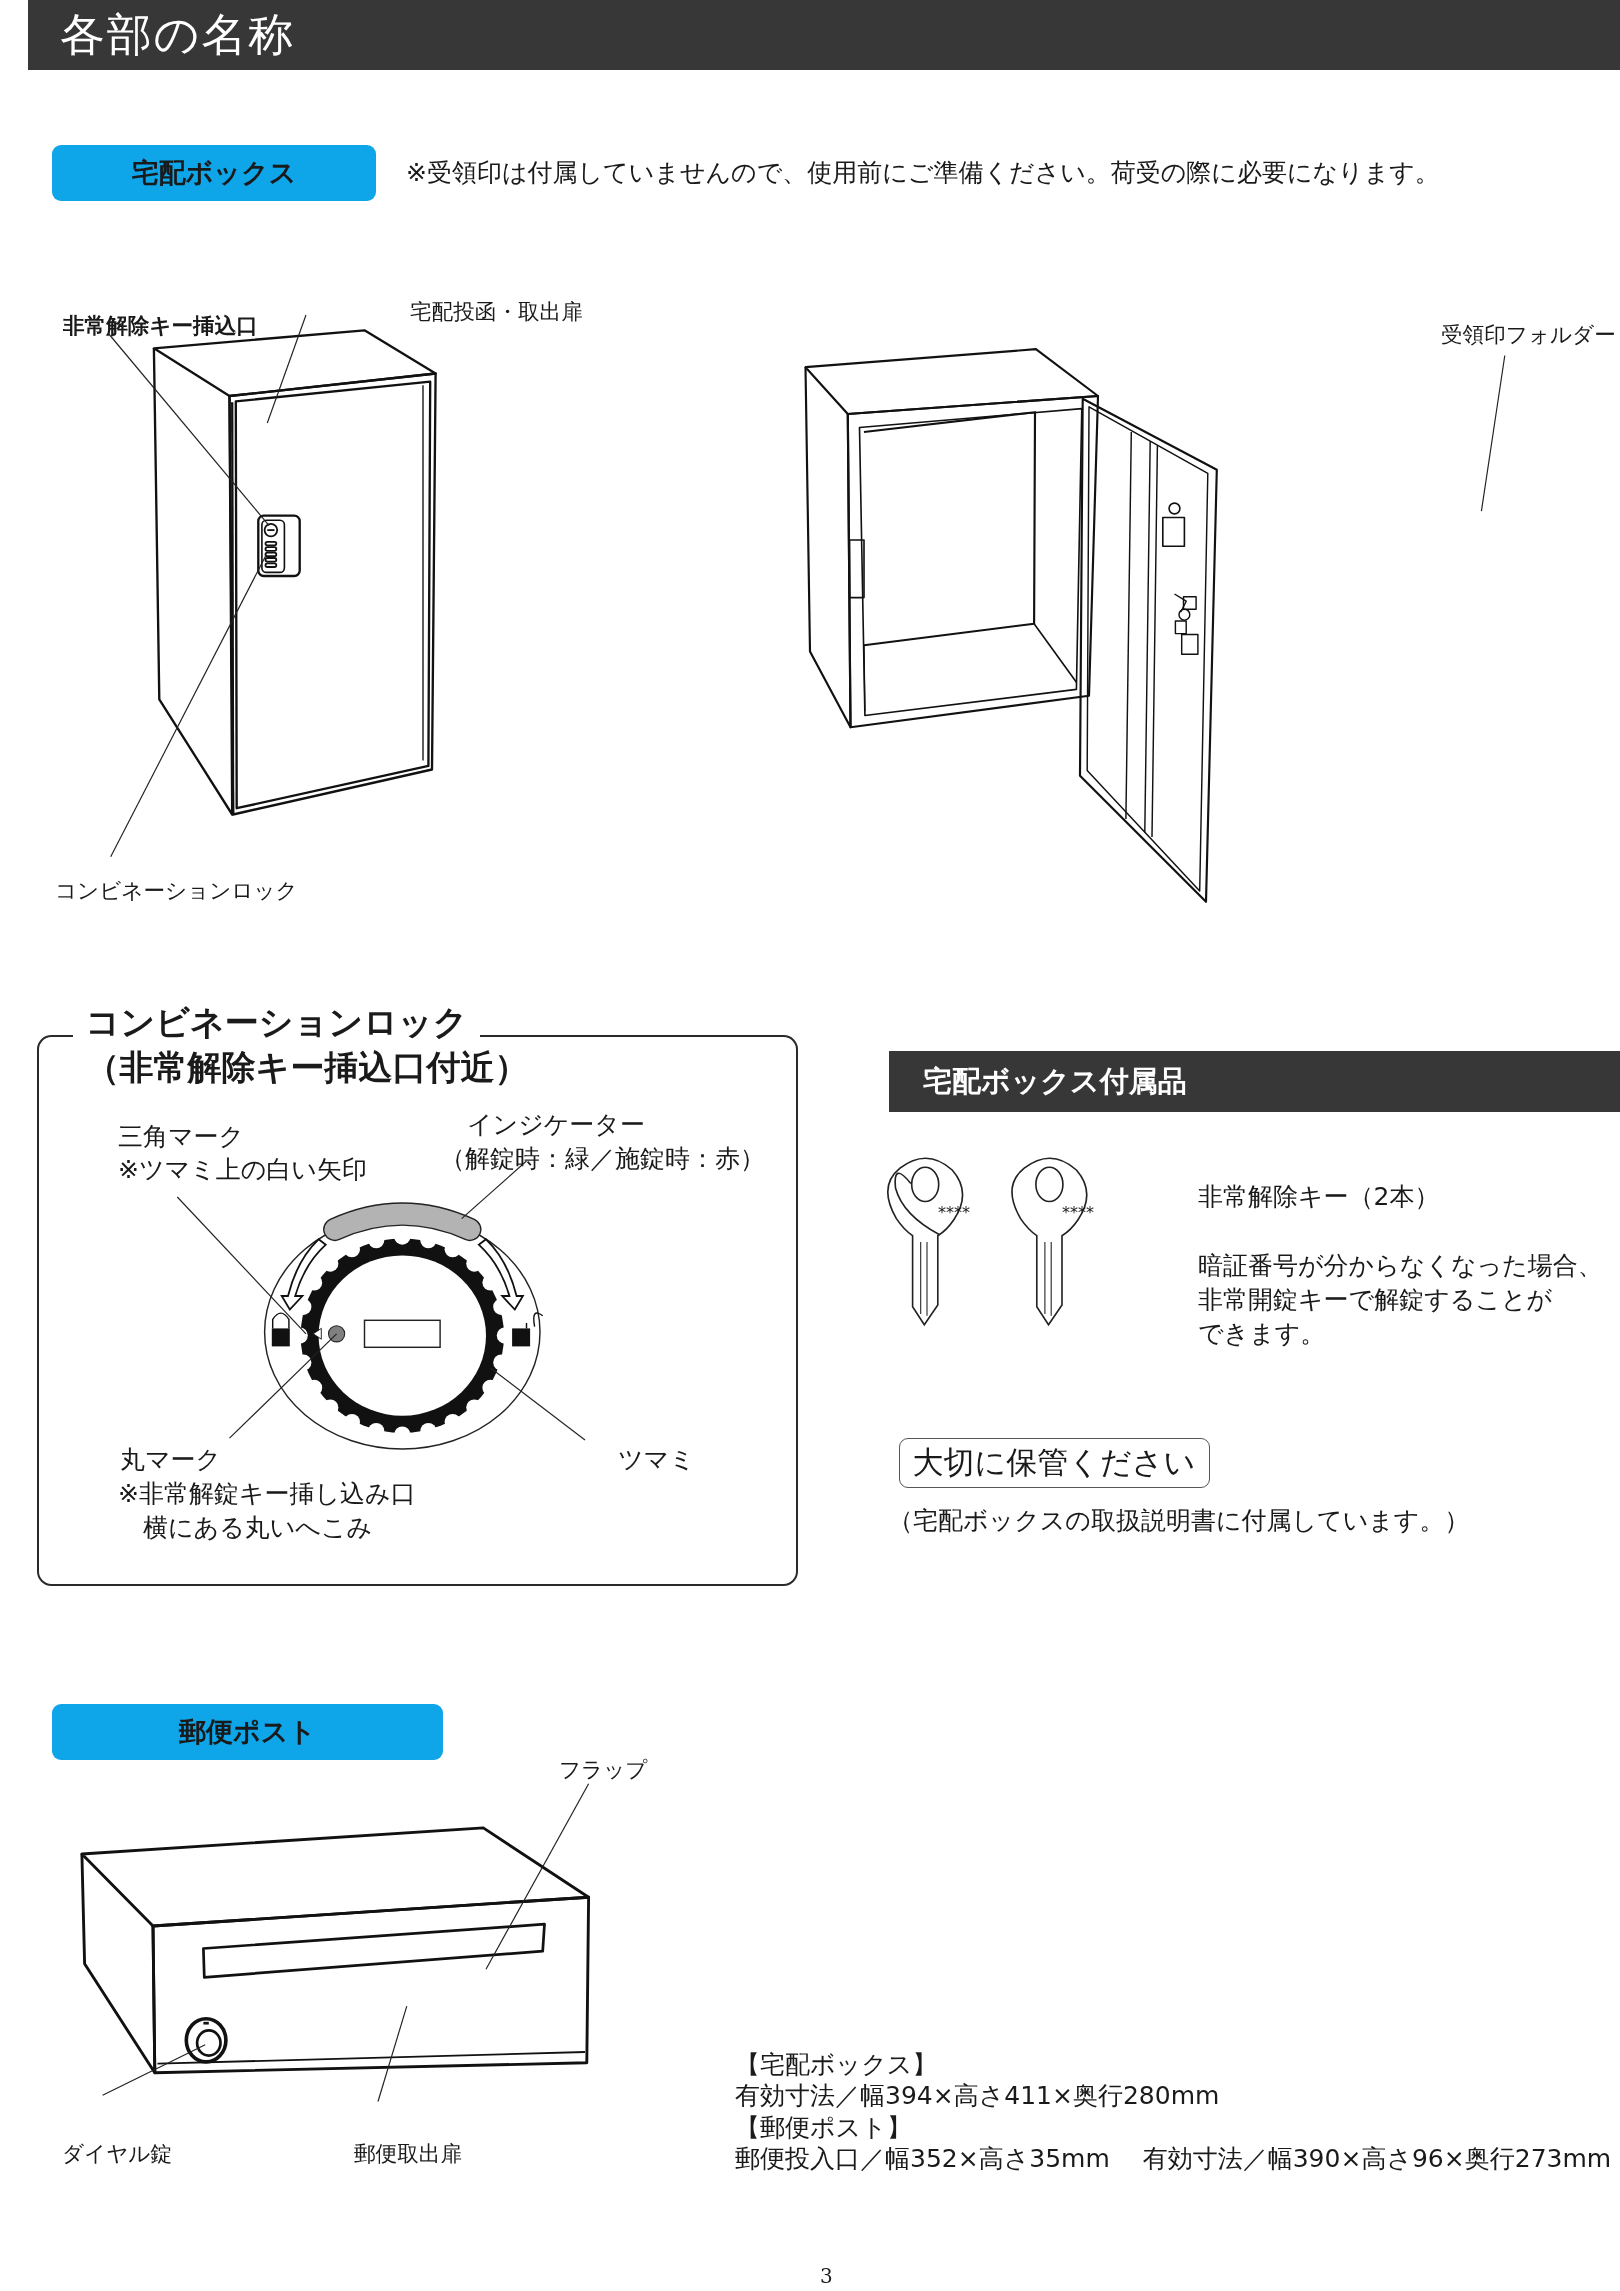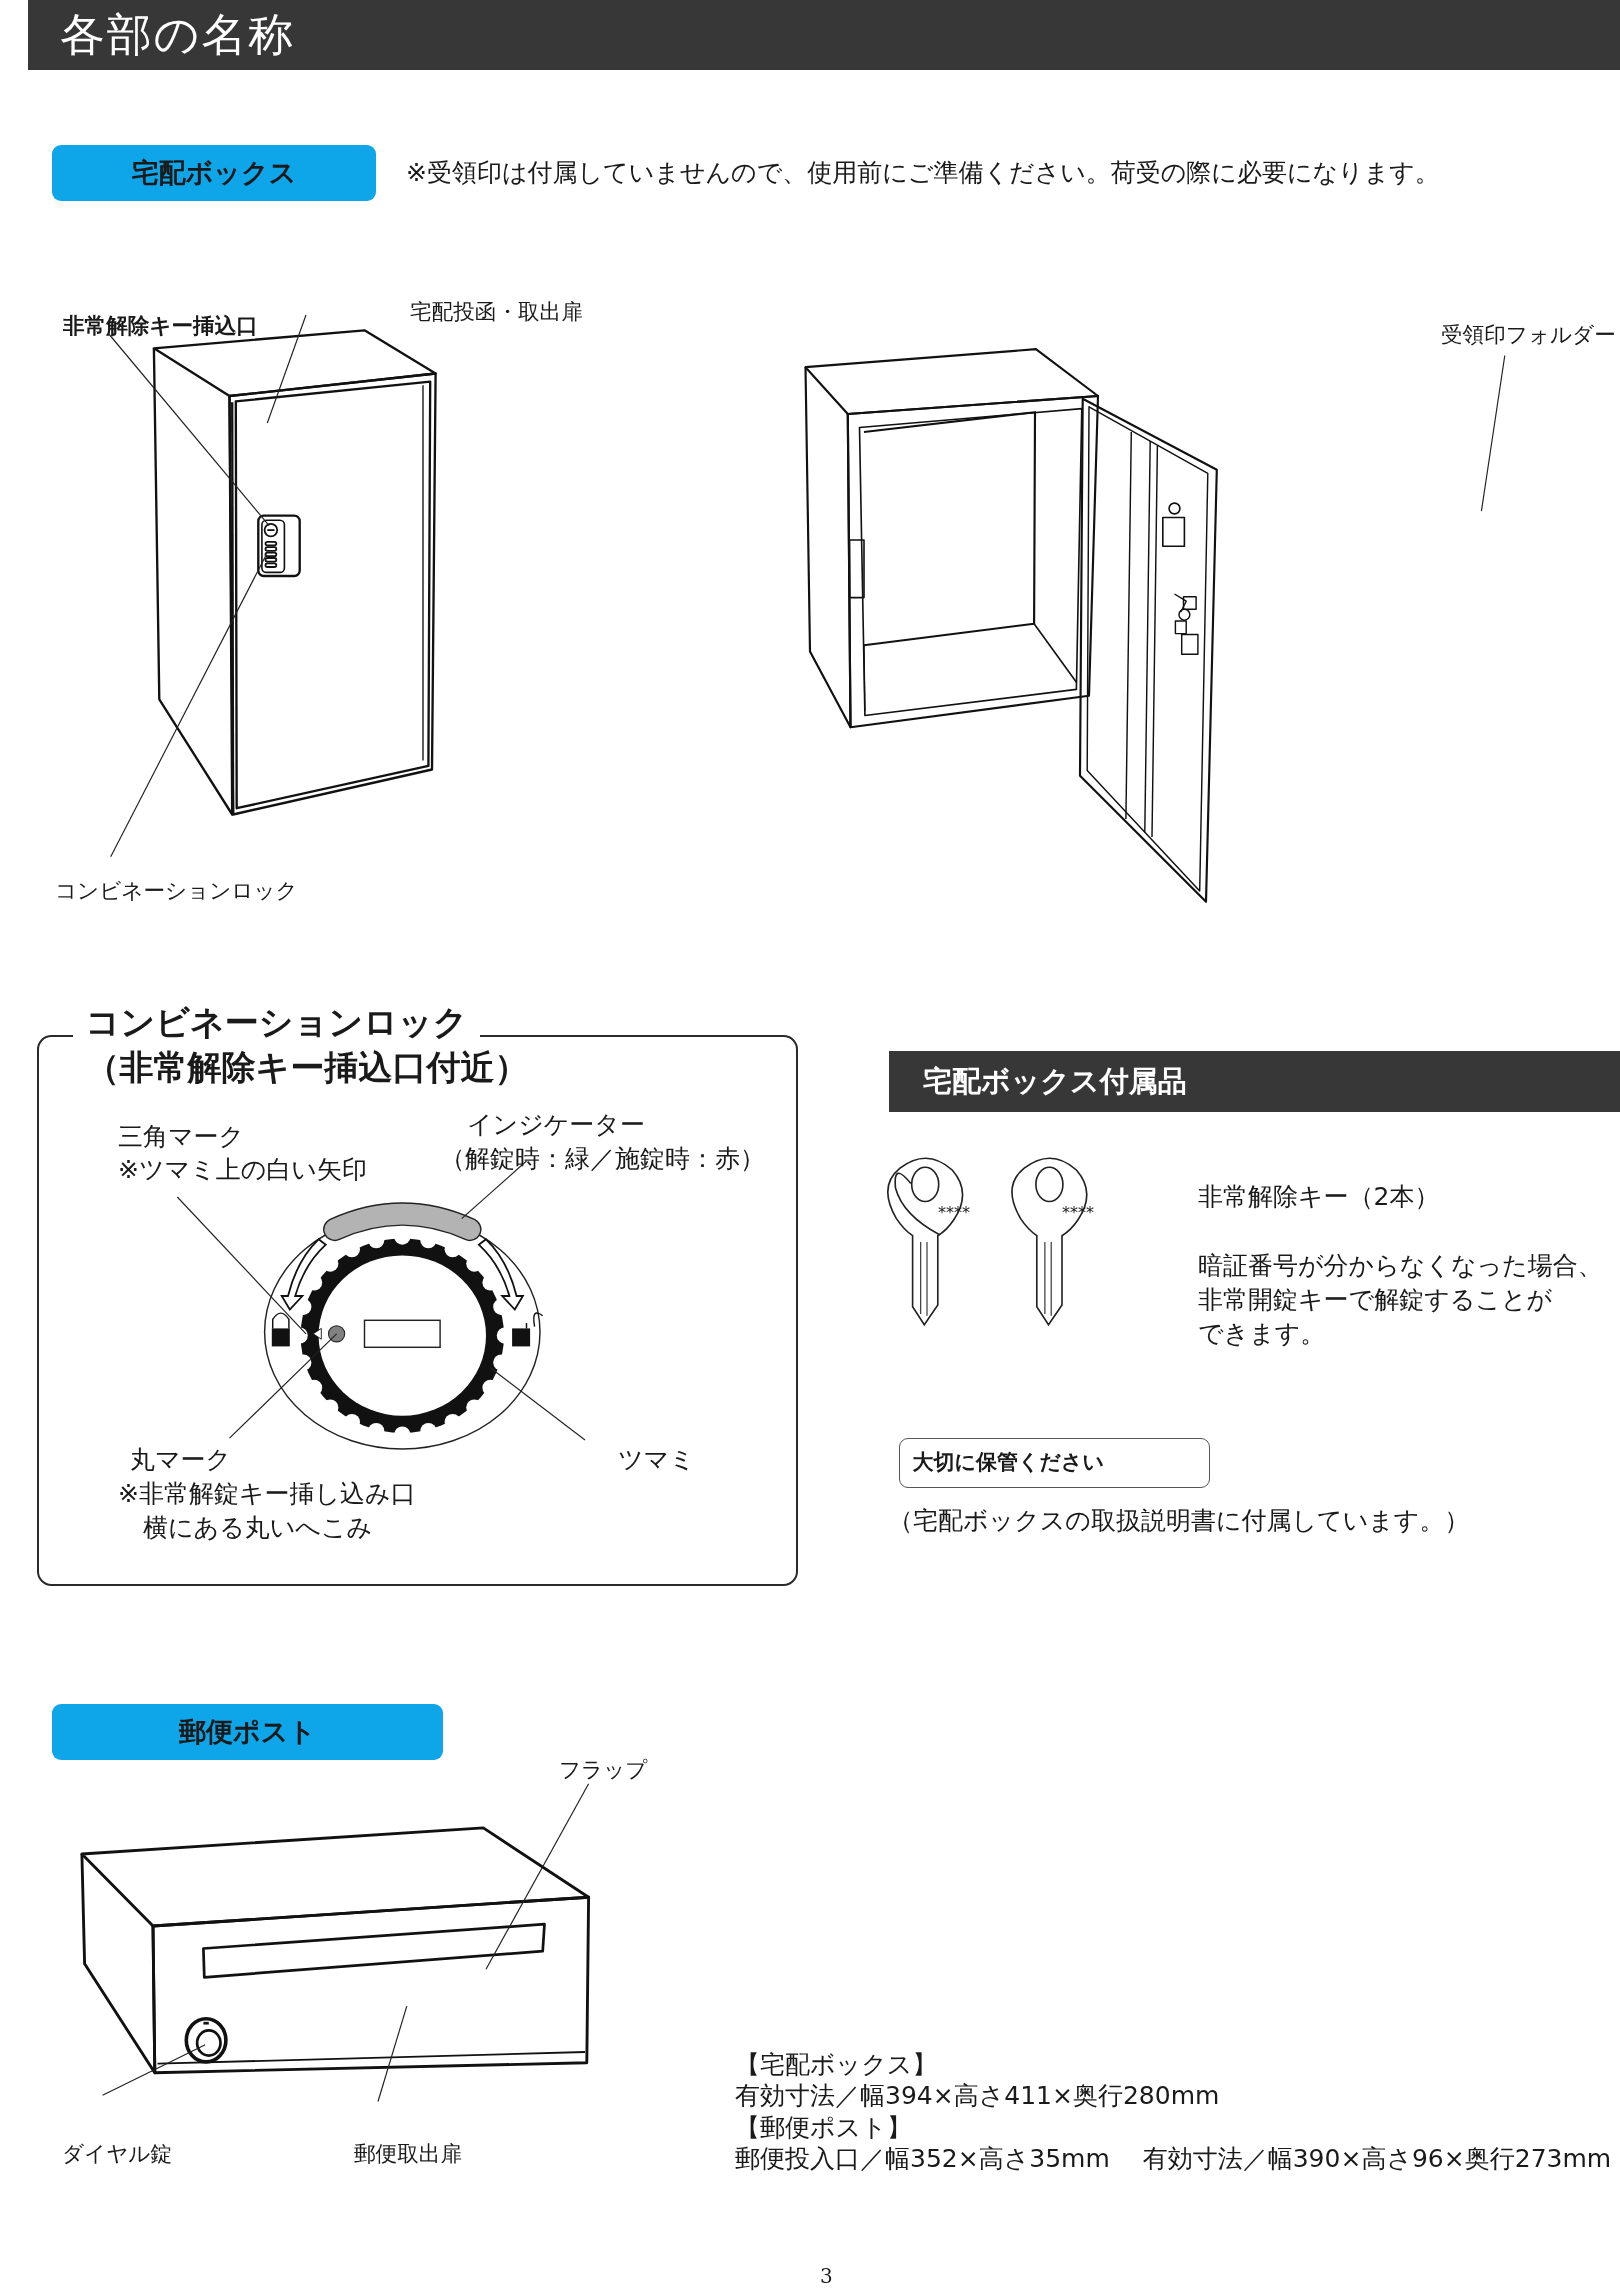--- a/index.html
+++ b/index.html
@@ -9,21 +9,21 @@
   .title-bar { left: 0; top: 0; width: 1620px; height: 70px; background: #373737; }
   .title-text { left: 32px; top: 5.4px; color: #ffffff; font-size: 45px; line-height: 59px; letter-spacing: 1.8px; }
   .pill { background: #0ea5e9; border-radius: 9px; display: flex; align-items: center; justify-content: center;
           font-weight: bold; font-size: 27px; color: #1a1a1a; }
   .note { font-size: 25px; line-height: 36px; white-space: nowrap; }
   .label { font-size: 21.6px; line-height: 29px; white-space: nowrap; }
   .label-md { font-size: 25px; line-height: 32px; white-space: nowrap; }
   .dark-heading { background: #373737; color: #ffffff; font-weight: bold; font-size: 29px; line-height: 61px; padding-left: 34px; box-sizing: border-box; }
   .frame { border: 2.7px solid #2a2a2a; border-radius: 14.4px; box-sizing: border-box; }
   .frame-title { background: #ffffff; font-weight: bold; font-size: 34px; line-height: 43px; padding: 0 12.6px; white-space: nowrap; }
-  .keep-box { border: 1.8px solid #555; border-radius: 9px; font-size: 21px; line-height: 47px; padding: 0 12.6px; box-sizing: border-box; white-space: nowrap; font-weight: bold; }
+  .keep-box { border: 1.8px solid #555; border-radius: 9px; font-size: 31px; line-height: 47px; padding: 0 12.6px; box-sizing: border-box; white-space: nowrap; }
   .spec { font-size: 25px; line-height: 31.5px; white-space: nowrap; }
   .page-num { font-size: 20px; font-family: "DejaVu Serif", "Liberation Serif", serif; }
   svg { position: absolute; overflow: visible; }
 </style>
 </head>
 <body>
 
 <div class="abs title-bar"></div>
 <div class="abs title-text">各部の名称</div>
 
@@ -104,21 +104,21 @@
 
 <div class="abs frame" style="left:9px;top:1035px;width:761px;height:551px;"></div>
 <div class="abs frame-title" style="left:45px;top:1001px;">コンビネーションロック</div>
 <div class="abs frame-title" style="left:45px;top:1046px;">（非常解除キー挿込口付近）</div>
 
 <div class="abs label-md" style="left:90px;top:1121px;">三角マーク</div>
 <div class="abs label-md" style="left:90px;top:1154px;">※ツマミ上の白い矢印</div>
 <div class="abs label-md" style="left:439px;top:1109px;">インジケーター</div>
 <div class="abs label-md" style="left:412px;top:1143px;">（解錠時：緑／施錠時：赤）</div>
 
-<div class="abs label-md" style="left:102px;top:1444px;text-align:right;">丸マーク</div>
+<div class="abs label-md" style="left:92px;top:1444px;text-align:right;">丸マーク</div>
 <div class="abs label-md" style="left:90px;top:1478px;">※非常解錠キー挿し込み口</div>
 <div class="abs label-md" style="left:90px;top:1512px;">　横にある丸いへこみ</div>
 <div class="abs label-md" style="left:590px;top:1444px;">ツマミ</div>
 
 <svg style="left:0;top:0;" width="783" height="1602" viewBox="0 0 870 1780">
 
   <ellipse cx="447" cy="1480" rx="153" ry="130" fill="none" stroke="#222" stroke-width="1.6"></ellipse>
 
   <path d="M372,1366 Q447,1332 522,1366" fill="none" stroke="#222" stroke-width="26" stroke-linecap="round"></path>
   <path d="M372,1366 Q447,1332 522,1366" fill="none" stroke="#b3b3b3" stroke-width="23" stroke-linecap="round"></path>

